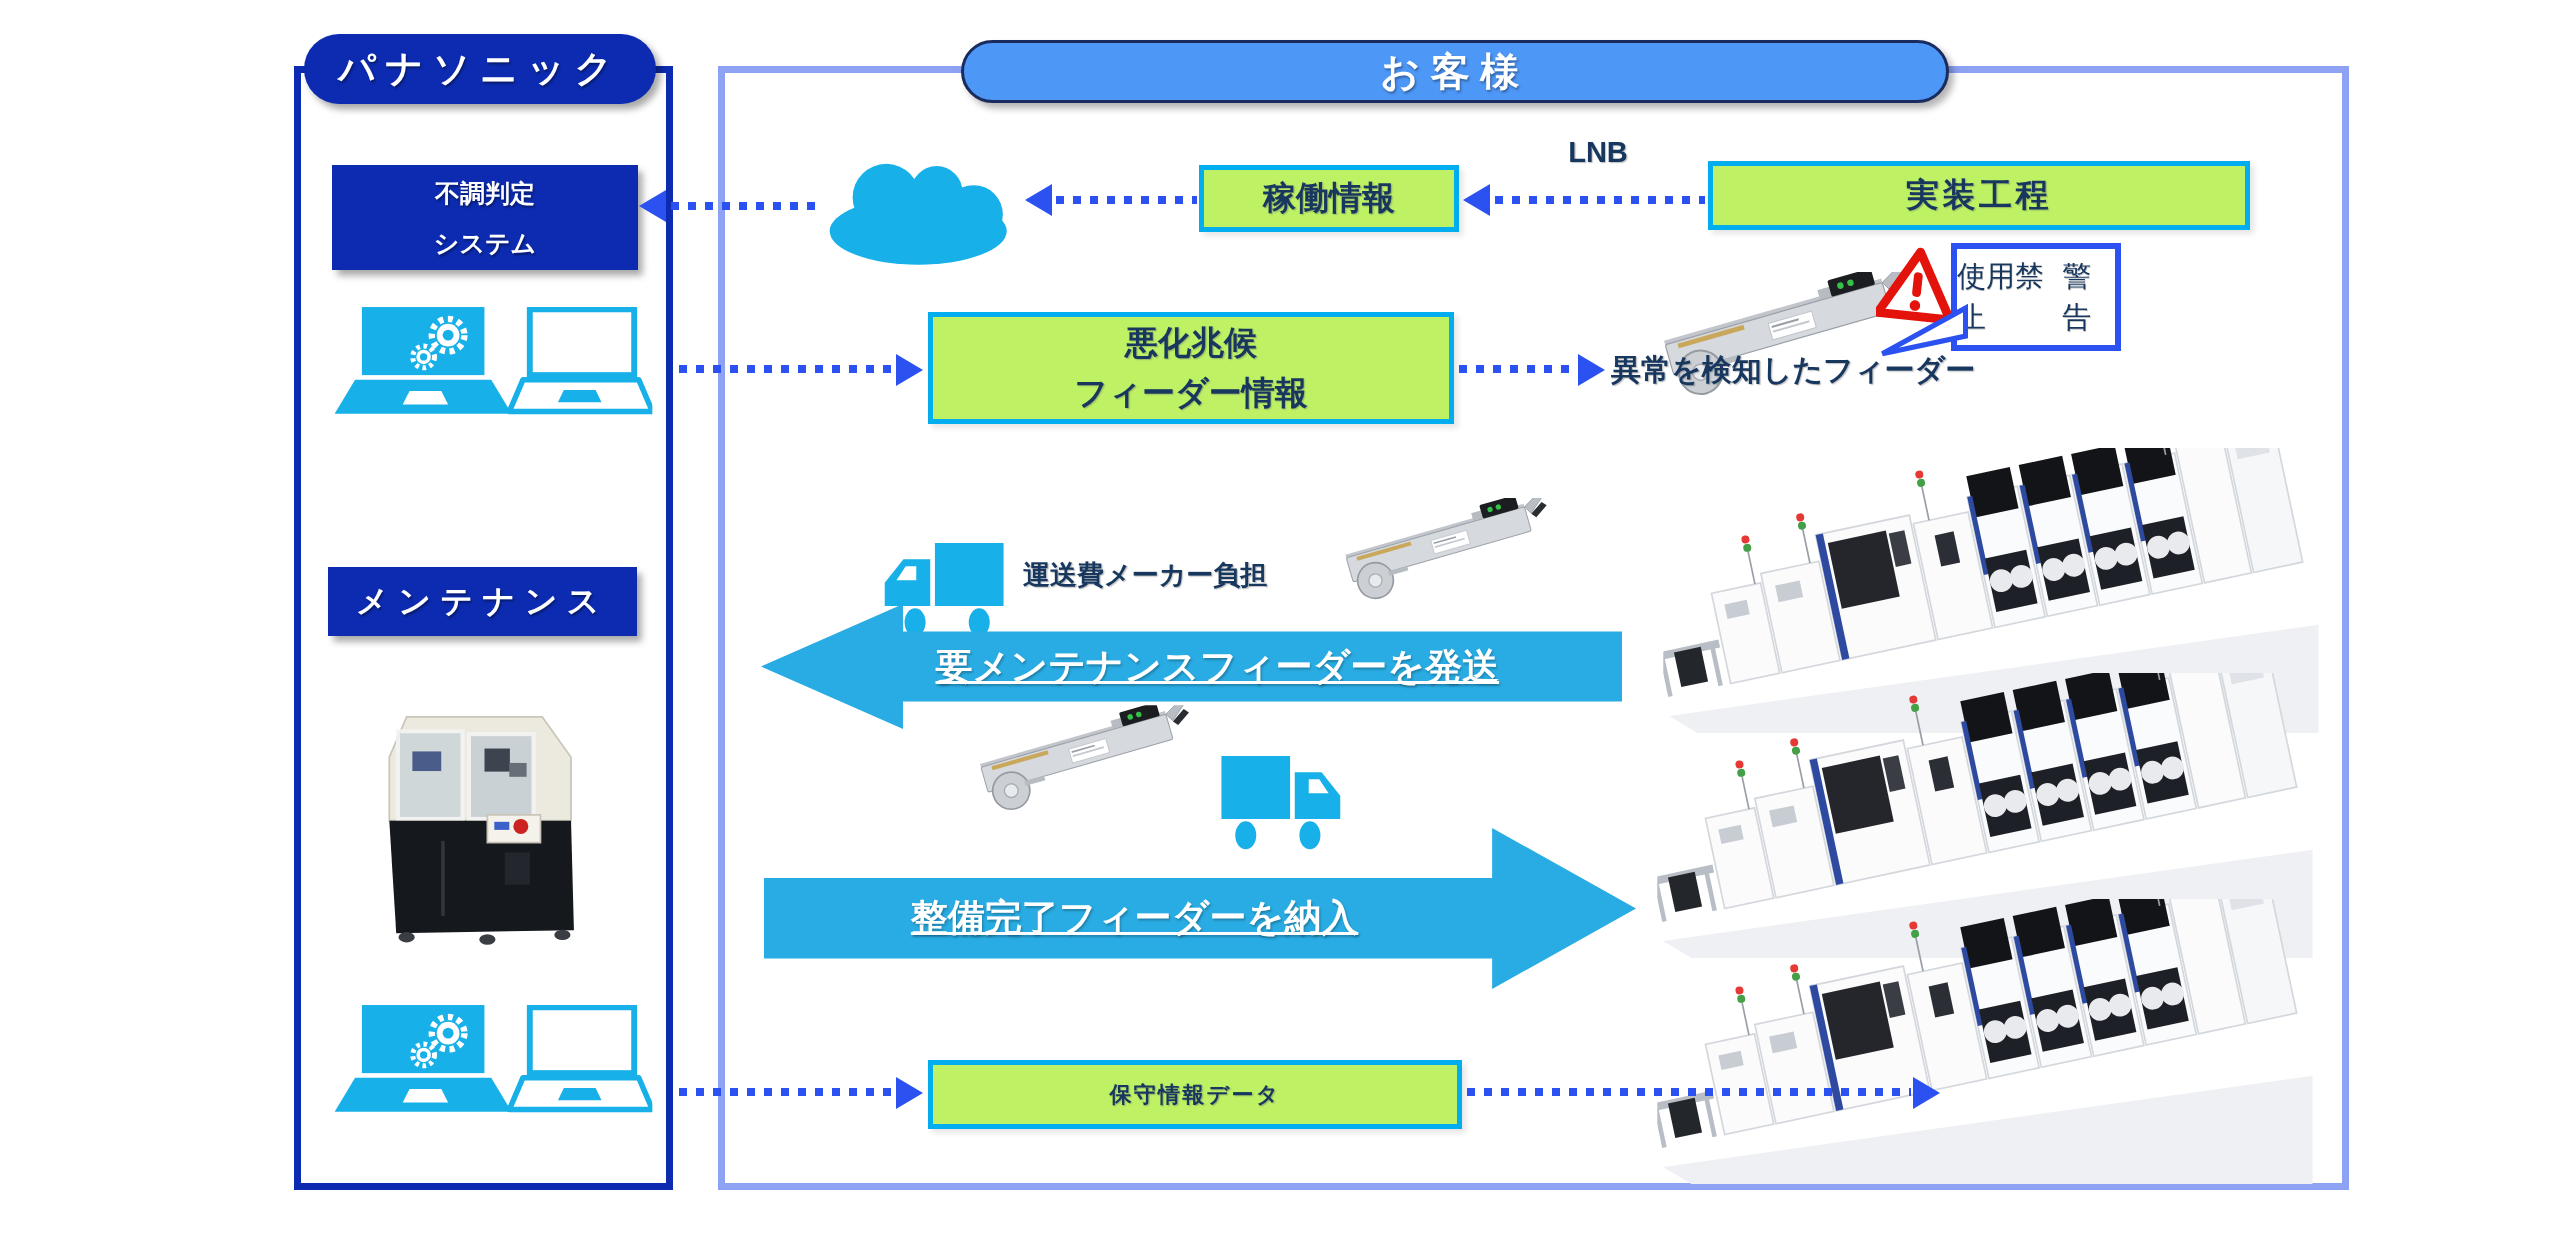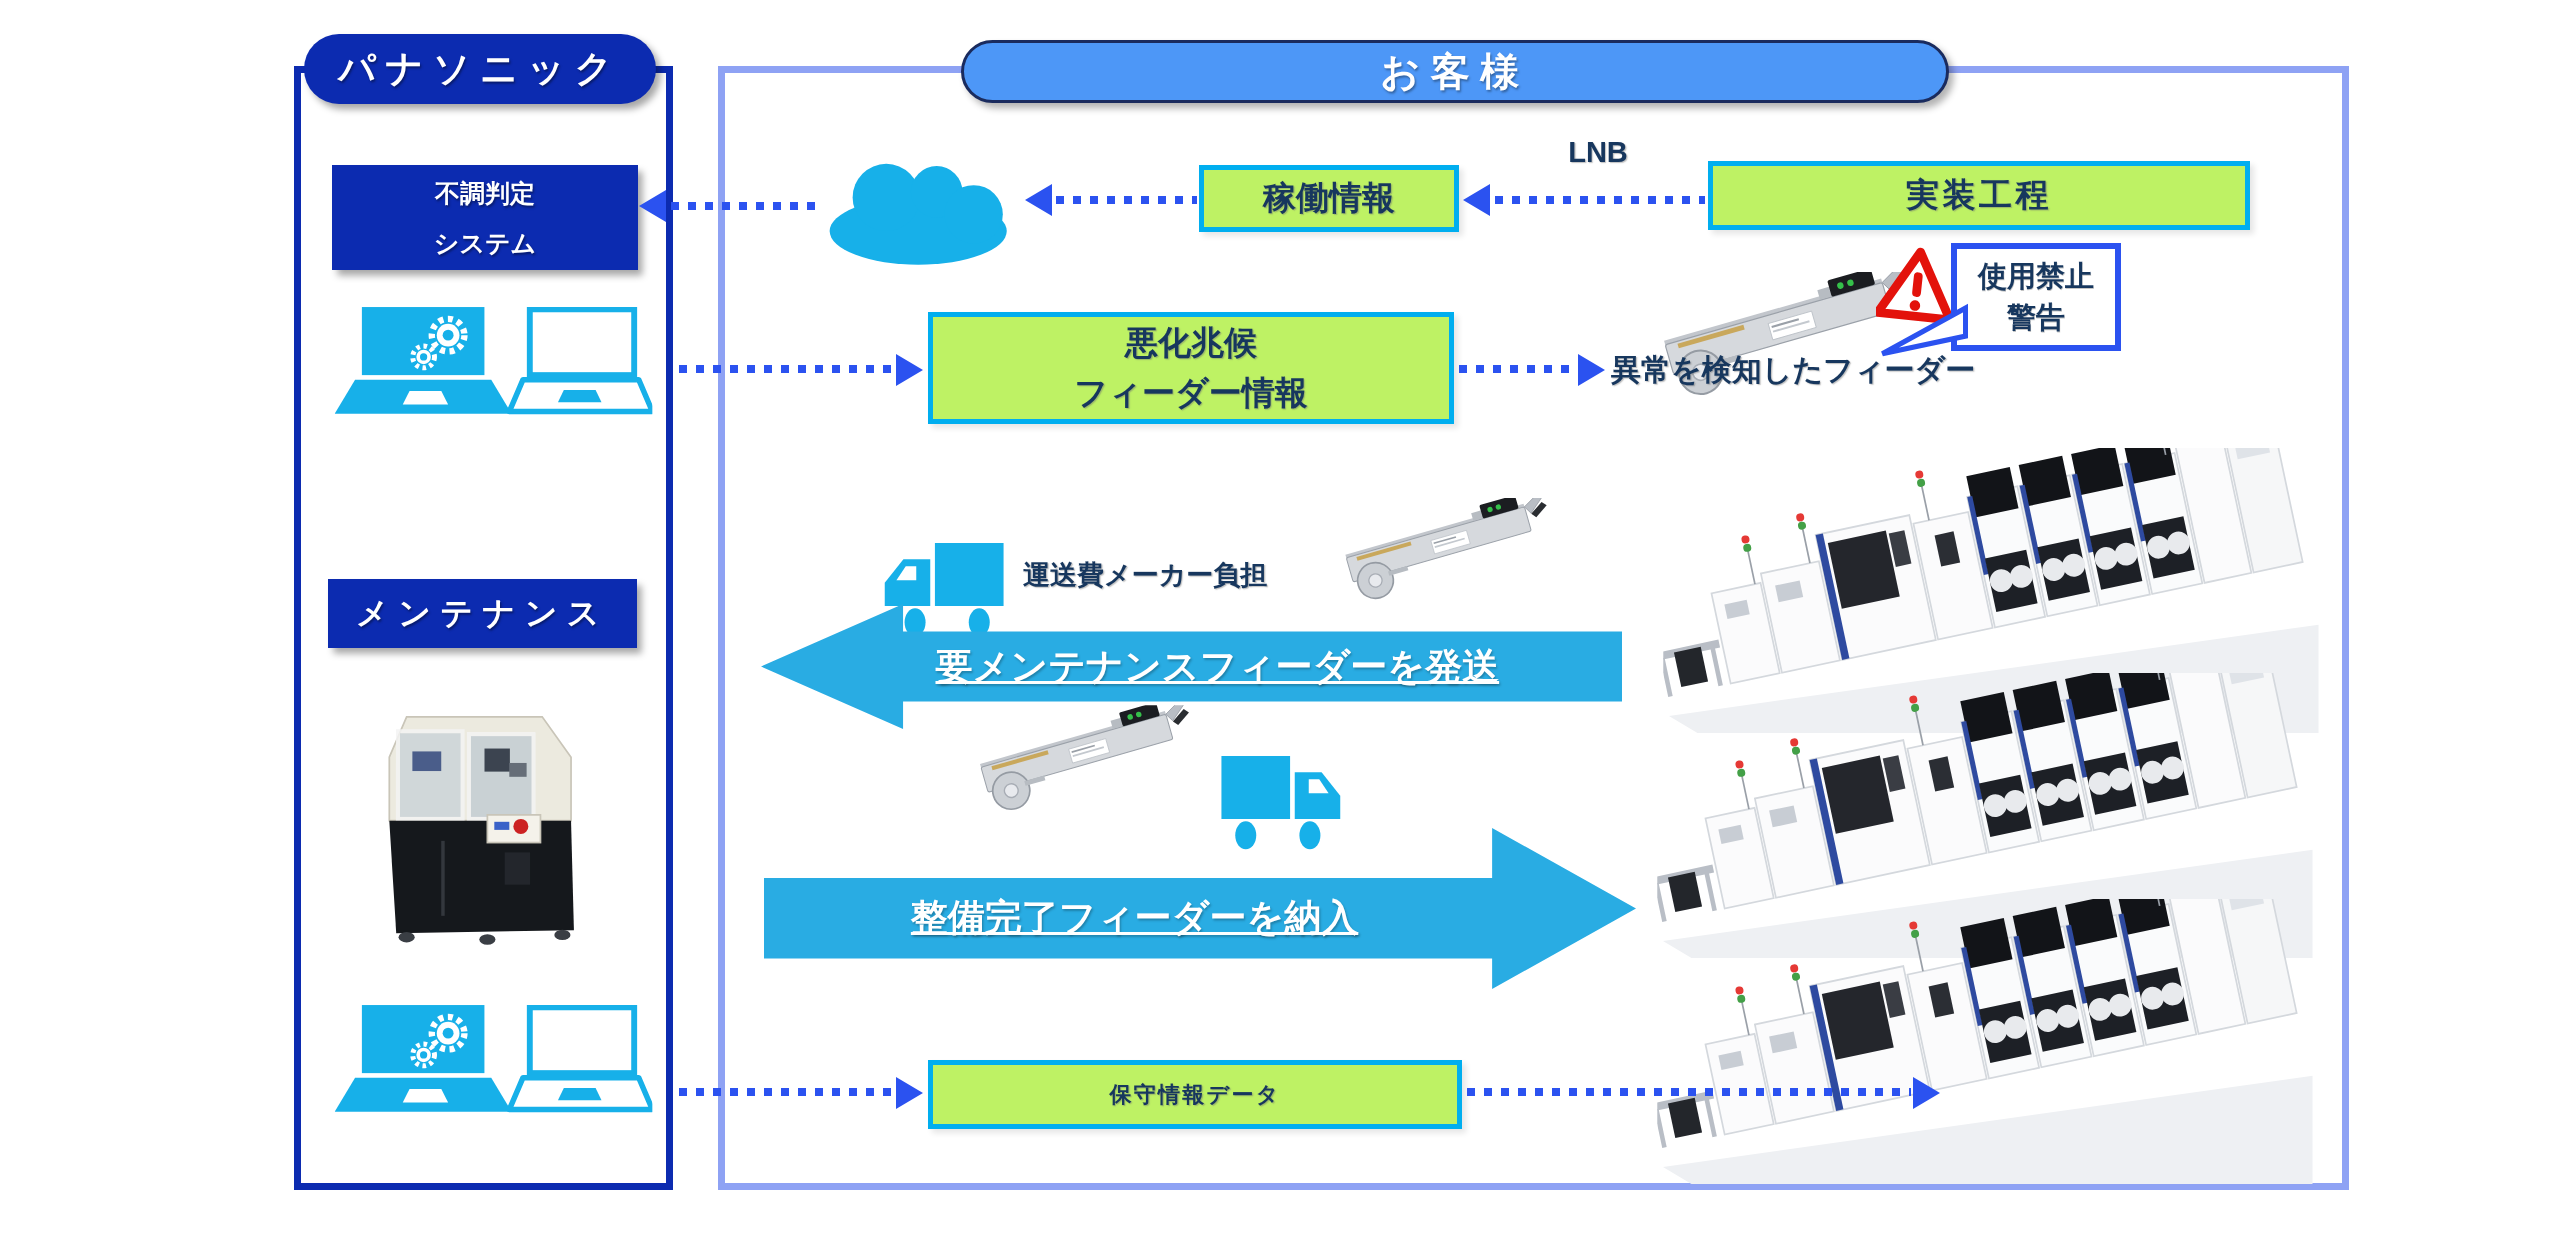--- a/index.html
+++ b/index.html
@@ -19,21 +19,21 @@
   .pill{position:absolute;display:flex;align-items:center;justify-content:center;color:#fff;font-weight:bold;z-index:6;}
   .pill.pana{left:304px;top:34px;width:352px;height:70px;border-radius:35px;background:var(--dark-blue);
     font-size:37px;letter-spacing:9.4px;box-shadow:4.7px 5.3px 7px rgba(0,0,0,.35);text-shadow:1.2px 1.8px 2.3px rgba(0,0,0,.4);align-items:center;}
   .pill.cust{left:961px;top:40px;width:988px;height:63px;border-radius:32px;background:var(--customer-pill);
     border:3.5px solid var(--pill-border-navy);font-size:39px;letter-spacing:10.5px;
     box-shadow:4.7px 5.3px 7px rgba(0,0,0,.3);text-shadow:1.2px 1.8px 2.3px rgba(0,0,0,.35);}
   
   .bluebox{position:absolute;background:var(--dark-blue);color:#fff;font-weight:bold;display:flex;flex-direction:column;
     align-items:center;justify-content:center;z-index:3;box-shadow:5.3px 5.9px 7px rgba(0,0,0,.35);text-shadow:1.2px 1.8px 2.3px rgba(0,0,0,.4);}
   .bluebox.fault{left:332px;top:165px;width:306px;height:105px;font-size:25px;line-height:50px;}
-  .bluebox.maint{left:328px;top:567px;width:309px;height:69px;font-size:32px;letter-spacing:9.4px;margin-top:12px;}
+  .bluebox.maint{left:328px;top:567px;width:309px;height:69px;font-size:32px;letter-spacing:9.4px;}
   
   .cyanbox{position:absolute;background:#bef264;border:5.3px solid var(--cyan-border);color:var(--navy-text);font-weight:bold;
     display:flex;flex-direction:column;align-items:center;justify-content:center;z-index:3;
     text-shadow:1.2px 1.2px 1.2px rgba(110,110,110,.45);box-shadow:3.5px 4.1px 5.9px rgba(0,0,0,.10);}
   .cyanbox.op{left:1199px;top:165px;width:260px;height:67px;font-size:33px;}
   .cyanbox.mount{left:1708px;top:161px;width:542px;height:69px;font-size:33px;letter-spacing:3.5px;}
   .cyanbox.deter{left:928px;top:312px;width:526px;height:112px;font-size:33px;line-height:50px;}
   .cyanbox.mdata{left:928px;top:1060px;width:534px;height:69px;font-size:22px;letter-spacing:2.3px;}
   
   .navylbl{position:absolute;color:var(--navy-text);font-weight:bold;z-index:5;text-shadow:1.2px 1.2px 1.2px rgba(110,110,110,.45);}
@@ -51,22 +51,22 @@
   .bigarrow.send{left:761px;top:604px;width:861px;height:125px;
     clip-path:polygon(0% 50%,16.5% 0%,16.5% 22%,100% 22%,100% 78%,16.5% 78%,16.5% 100%);}
   .bigarrow.deliver{left:764px;top:828px;width:872px;height:161px;
     clip-path:polygon(100% 50%,83.5% 0%,83.5% 31%,0% 31%,0% 81%,83.5% 81%,83.5% 100%);}
   .bigarrow .lbl{position:absolute;display:flex;align-items:center;justify-content:center;color:#fff;font-weight:bold;
     font-size:37px;text-shadow:1.2px 1.8px 2.3px rgba(0,0,0,.25);white-space:nowrap;text-decoration:underline;}
   .bigarrow.send .lbl{inset:22% 2% 22% 8%;}
   .bigarrow.deliver .lbl{inset:31% 18% 19% 3%;}
   
   .bubble{position:absolute;left:1951px;top:243px;width:170px;height:108px;background:#fff;border:6.4px solid var(--dash-blue);
-    z-index:6;display:flex;flex-direction:column;align-items:center;justify-content:center;color:var(--navy-text);
-    font-weight:bold;font-size:29px;line-height:41px;text-shadow:0.6px 0.6px 0.6px rgba(110,110,110,.4);}
+    z-index:6;display:flex;flex-direction:row;align-items:center;justify-content:center;color:var(--navy-text);
+    font-weight:normal;font-size:29px;line-height:41px;text-shadow:0.6px 0.6px 0.6px rgba(110,110,110,.4);}
   .tail{position:absolute;left:1880px;top:302px;width:88px;height:56px;z-index:7;}
   svg.icon{position:absolute;}
   .z1{z-index:1;} .z2{z-index:2;} .z3{z-index:3;} .z5{z-index:5;}
   .flip{transform:scaleX(-1);}
 </style>
 </head>
 <body>
 
 <svg width="0" height="0" style="position:absolute" aria-hidden="true">
   <defs>

